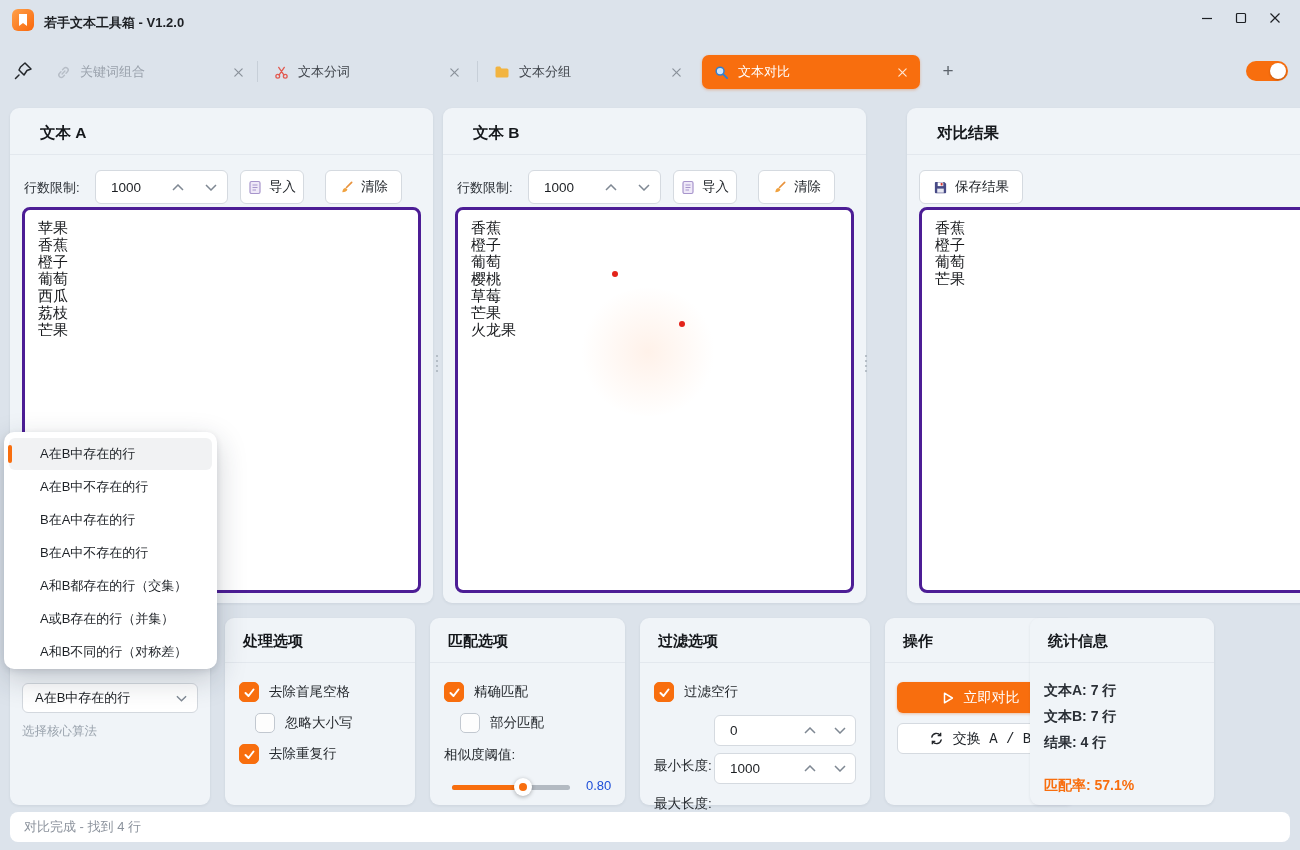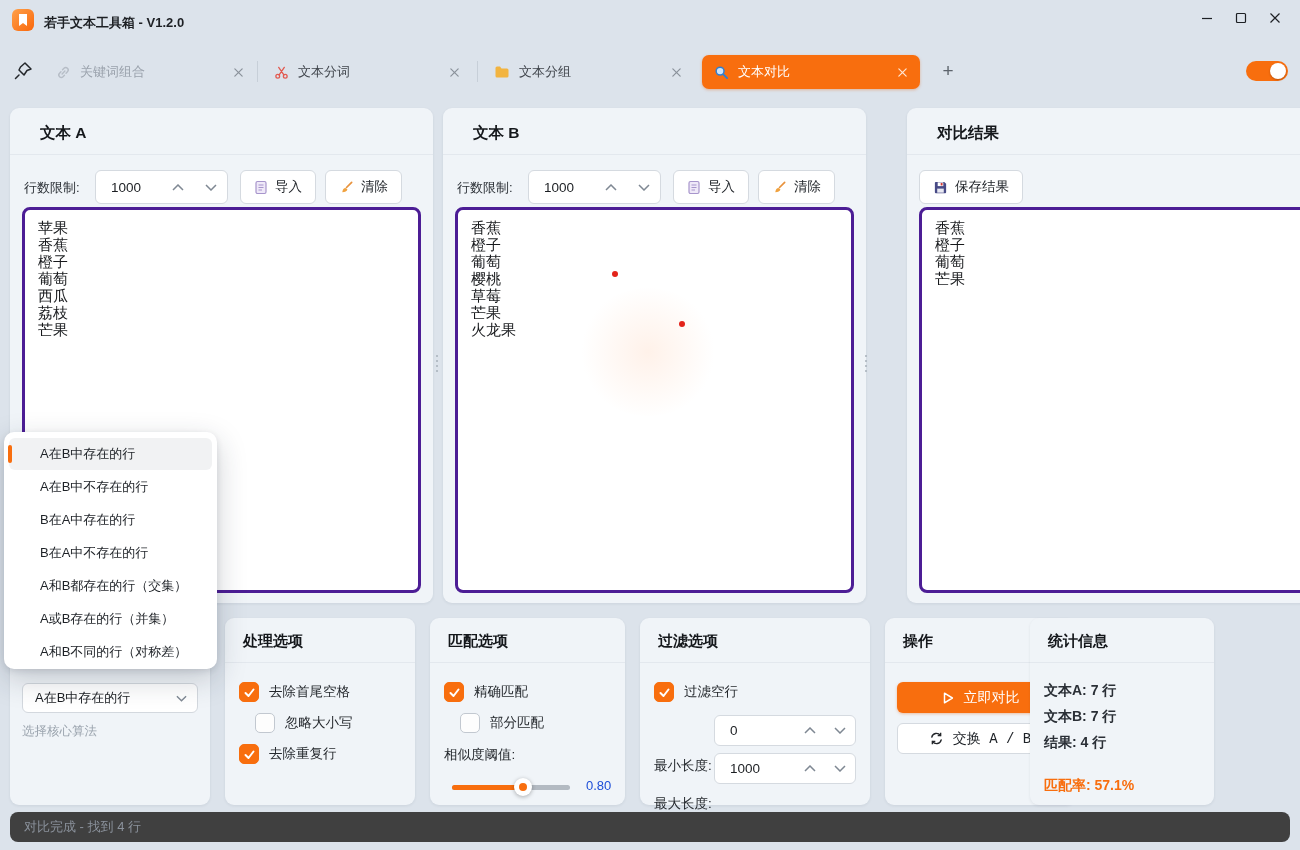--- a/index.html
+++ b/index.html
@@ -49,21 +49,21 @@
   .panel-head{ position:absolute; left:0; right:0; top:0; height:47px; border-bottom:1px solid #e3e8ee; }
   .panel-title{ position:absolute; left:30px; top:15px; font-size:15.5px; font-weight:700; color:#14171b; }
 
   .ctrl-label{ position:absolute; left:14px; top:71px; font-size:13px; color:#2b3036; }
   .spinner{ position:absolute; background:#fff; border:1px solid #d5dae0; border-radius:6px; display:flex; align-items:center; }
   .spin-lg{ left:85px; top:62px; width:133px; height:34px; }
   .spin-val{ flex:1; padding-left:15px; font-size:13.5px; color:#1b1e22; }
   .spin-btn{ width:33px; height:100%; display:flex; align-items:center; justify-content:center; }
   .btn{ position:absolute; background:#fff; border:1px solid #d5dae0; border-radius:6px;
     display:flex; align-items:center; justify-content:center; gap:7px; font-size:13.5px; color:#22262b; }
-  .btn-import{ left:230px; top:62px; width:76px; height:34px; }
+  .btn-import{ left:230px; top:62px; width:64px; height:34px; }
   .btn-clear { left:315px; top:62px; width:77px; height:34px; }
   .btn-save  { left:12px;  top:62px; width:104px; height:34px; }
 
   .textbox{ position:absolute; left:12px; right:12px; top:99px; bottom:10px;
     background:#fff; border:3px solid #4c1d95; border-radius:8px; padding:9px 13px;
     font-size:15px; line-height:17px; color:#17191c; }
 
   
   .splitter{ position:absolute; top:110px; width:8px; height:491px; }
   .splitter::after{ content:''; position:absolute; left:3px; top:245px; width:2px; height:2px; border-radius:50%;
@@ -131,21 +131,21 @@
     border-radius:10px; box-shadow:0 10px 30px rgba(30,40,60,.22), 0 2px 6px rgba(30,40,60,.12);
     padding:6px 5px; z-index:20; }
   .menu-item{ position:relative; height:32px; line-height:32px; padding-left:31px; margin-bottom:1px;
     font-size:13px; color:#1e2227; border-radius:6px; }
   .menu-item.selected{ background:#f1f2f3; }
   .menu-item.selected::before{ content:''; position:absolute; left:-1px; top:7px; width:4px; height:18px;
     border-radius:2px; background:var(--accent); }
 
   
   .statusbar{ position:absolute; left:10px; right:10px; top:812px; height:30px;
-    background:#404040; border-radius:8px; }
+    background:#ffffff; border-radius:8px; }
   .status-text{ position:absolute; left:14px; top:0; line-height:30px; font-size:13px; color:#8b929c; }
 </style>
 </head>
 <body>
 
 <div class="abs app-icon">
   <svg width="12" height="14" viewBox="0 0 12 14">
       <path d="M2 1 h8 v12 l-4 -3 l-4 3 Z" fill="#fff"></path>
     </svg>
 </div>

